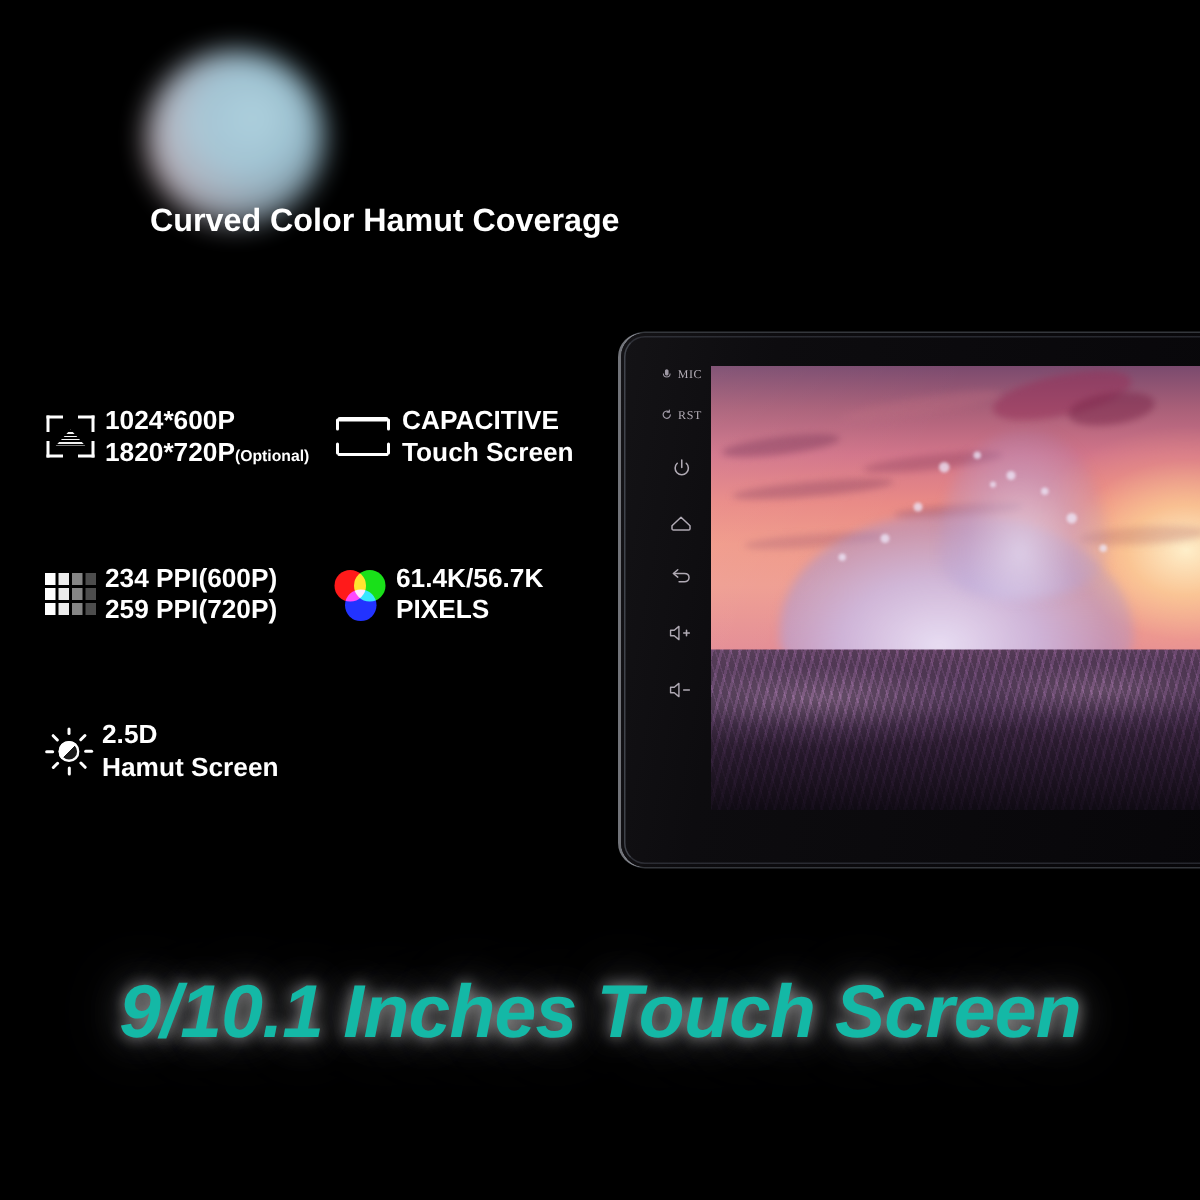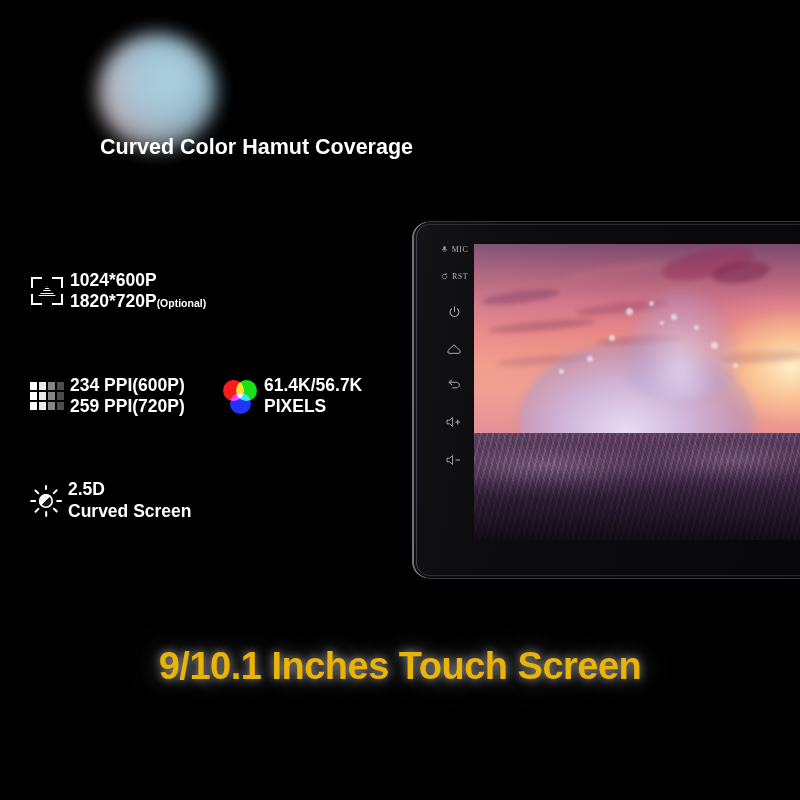--- a/index.html
+++ b/index.html
@@ -281,29 +281,30 @@
     background: linear-gradient(118deg, rgba(255,255,255,0.06) 0%, rgba(255,255,255,0) 34%);
     pointer-events: none;
   }
 
   
   .headline {
     position: absolute;
     left: 0; right: 0;
     top: 645px;
     text-align: center;
-    font-size: 38px;
+    font-size: 50px;
     font-weight: bold;
     letter-spacing: -0.5px;
-    color: #eab308;
+    color: #14b8a6;
     text-shadow:
       0 0 10px rgba(255,255,255,0.55),
       0 0 26px rgba(255,255,255,0.35),
       0 0 48px rgba(220,230,255,0.22);
     white-space: nowrap;
+    font-style: italic;
   }
 </style>
 </head>
 <body>
 
 <div id="stage">
 
   <div class="glow-orb"></div>
 
   <div class="subtitle-row">
@@ -317,20 +318,34 @@
         <span class="spec-icon ico-res">
           <i class="br tl"></i>
             <i class="br tr"></i>
             <i class="br bl"></i>
             <i class="br br2"></i>
           <i class="tri"></i>
         </span>
         <span class="spec-text">
           <span>1024*600P</span><br>
           <span>1820*720P</span><span class="opt">(Optional)</span>
+        </span>
+      </div>
+      <div class="spec-item">
+        <span class="spec-icon ico-cap">
+          <i class="seg top"></i>
+            <i class="seg bot"></i>
+          <i class="seg lt"></i>
+            <i class="seg lb"></i>
+          <i class="seg rt"></i>
+            <i class="seg rb"></i>
+        </span>
+        <span class="spec-text">
+          <span>CAPACITIVE</span><br>
+          <span>Touch Screen</span>
         </span>
       </div>
     </div>
 
     <div class="spec-row">
       <div class="spec-item col-a">
         <span class="spec-icon ico-ppi">
           <i class="c1"></i>
             <i class="c2"></i>
             <i class="c3"></i>
@@ -370,21 +385,21 @@
           <i class="ray" style="transform:rotate(45deg)"></i>
           <i class="ray" style="transform:rotate(90deg)"></i>
           <i class="ray" style="transform:rotate(135deg)"></i>
           <i class="ray" style="transform:rotate(180deg)"></i>
           <i class="ray" style="transform:rotate(225deg)"></i>
           <i class="ray" style="transform:rotate(270deg)"></i>
           <i class="ray" style="transform:rotate(315deg)"></i>
         </span>
         <span class="spec-text">
           <span>2.5D</span><br>
-          <span>Curved Screen</span>
+          <span>Hamut Screen</span>
         </span>
       </div>
     </div>
 
   </div>
 
   <div class="device">
     <div class="device-rim"></div>
 
     <div class="bezel-keys">

